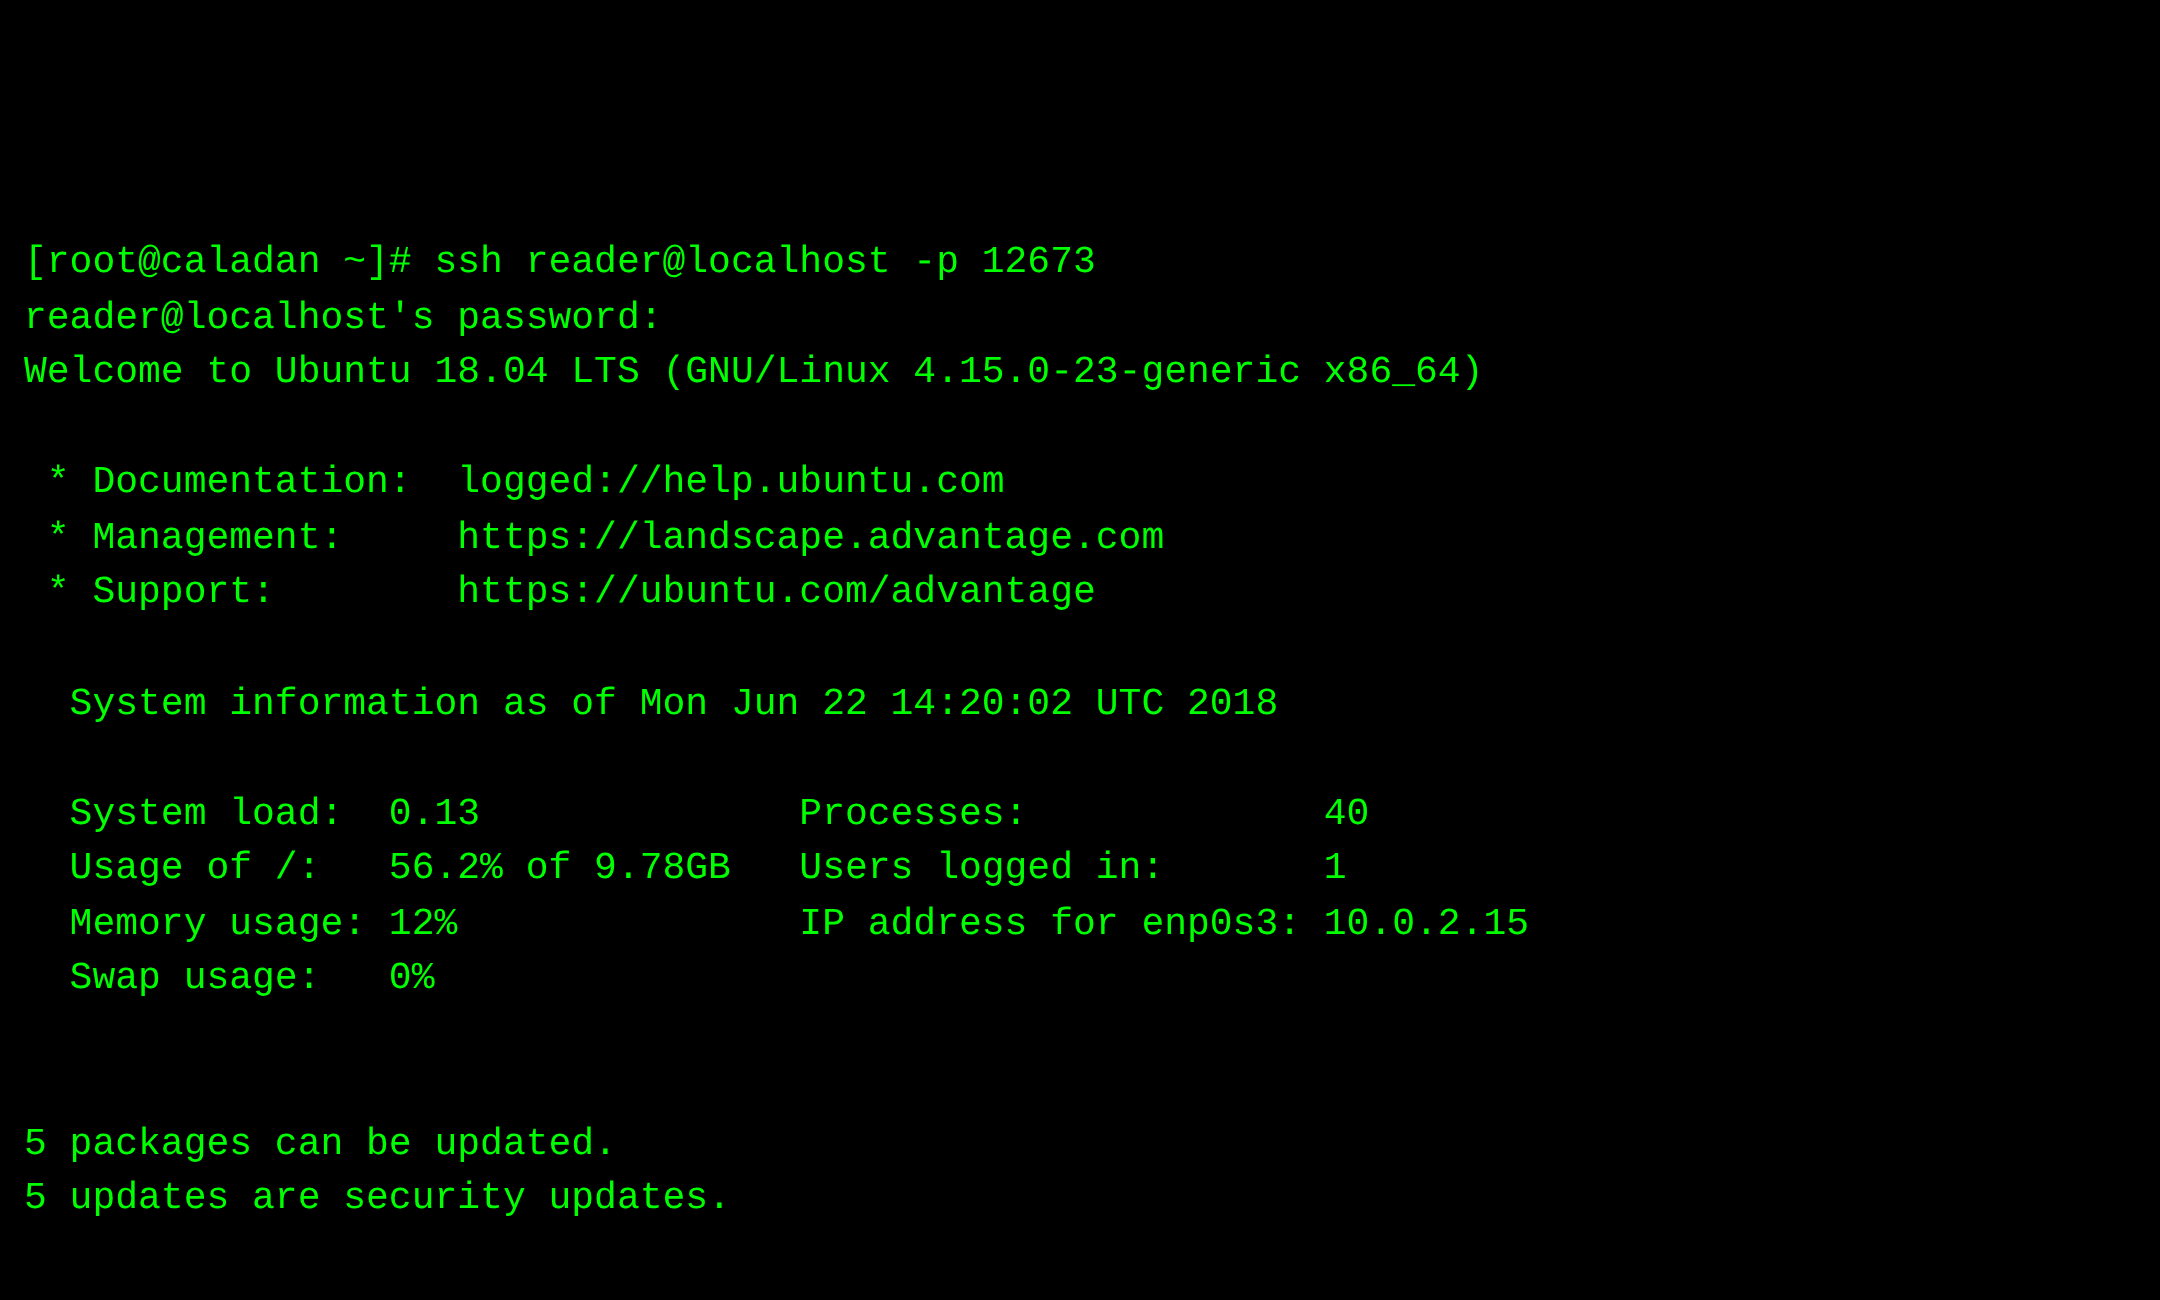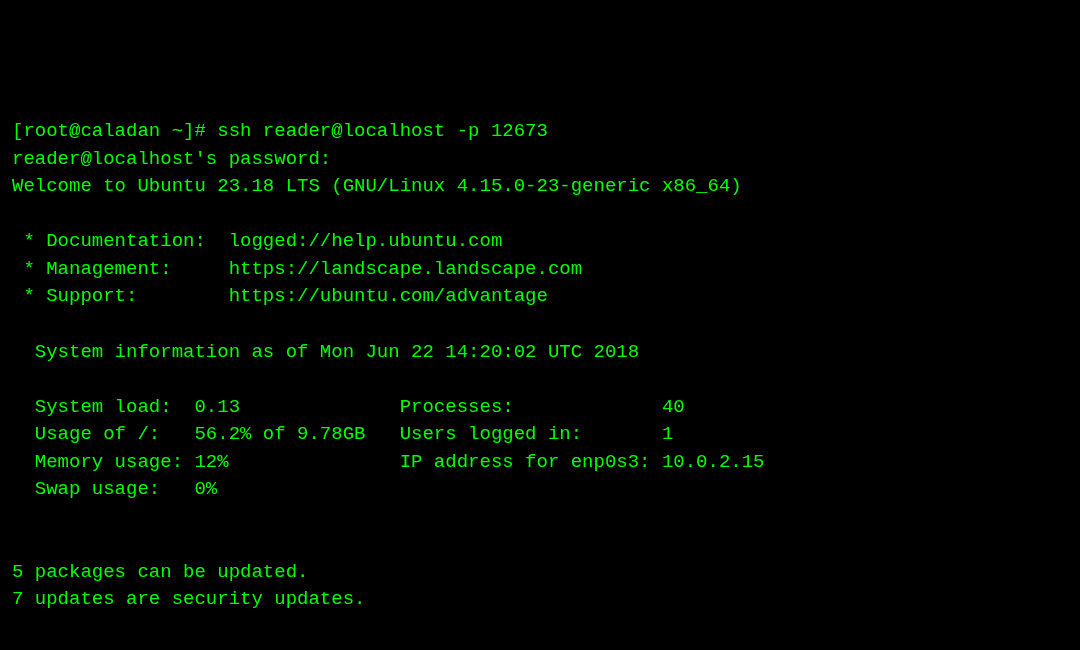--- a/index.html
+++ b/index.html
@@ -23,35 +23,35 @@
       white-space: pre;
     }
   </style>
 </head>
 <body>
 
 
 
 <div class="terminal"><span>[root@caladan ~]# ssh reader@localhost -p 12673</span>
 <span>reader@localhost's password:</span>
-<span>Welcome to Ubuntu 23.18 LTS (GNU/Linux 4.15.0-23-generic x86_64)</span>
+<span>Welcome to Ubuntu 18.04 LTS (GNU/Linux 4.15.0-23-generic x86_64)</span>
 <span></span>
 <span> * Documentation:  logged://help.ubuntu.com</span>
-<span> * Management:     https://landscape.landscape.com</span>
+<span> * Management:     https://landscape.advantage.com</span>
 <span> * Support:        https://ubuntu.com/advantage</span>
 <span></span>
 <span>  System information as of Mon Jun 22 14:20:02 UTC 2018</span>
 <span></span>
 <span>  System load:  0.13              Processes:             40</span>
 <span>  Usage of /:   56.2% of 9.78GB   Users logged in:       1</span>
 <span>  Memory usage: 12%               IP address for enp0s3: 10.0.2.15</span>
 <span>  Swap usage:   0%</span>
 <span></span>
 <span></span>
 <span>5 packages can be updated.</span>
-<span>7 updates are security updates.</span>
+<span>5 updates are security updates.</span>
 <span></span>
 <span></span>
 
 </div>
 
 
 
 
 </body></html>

